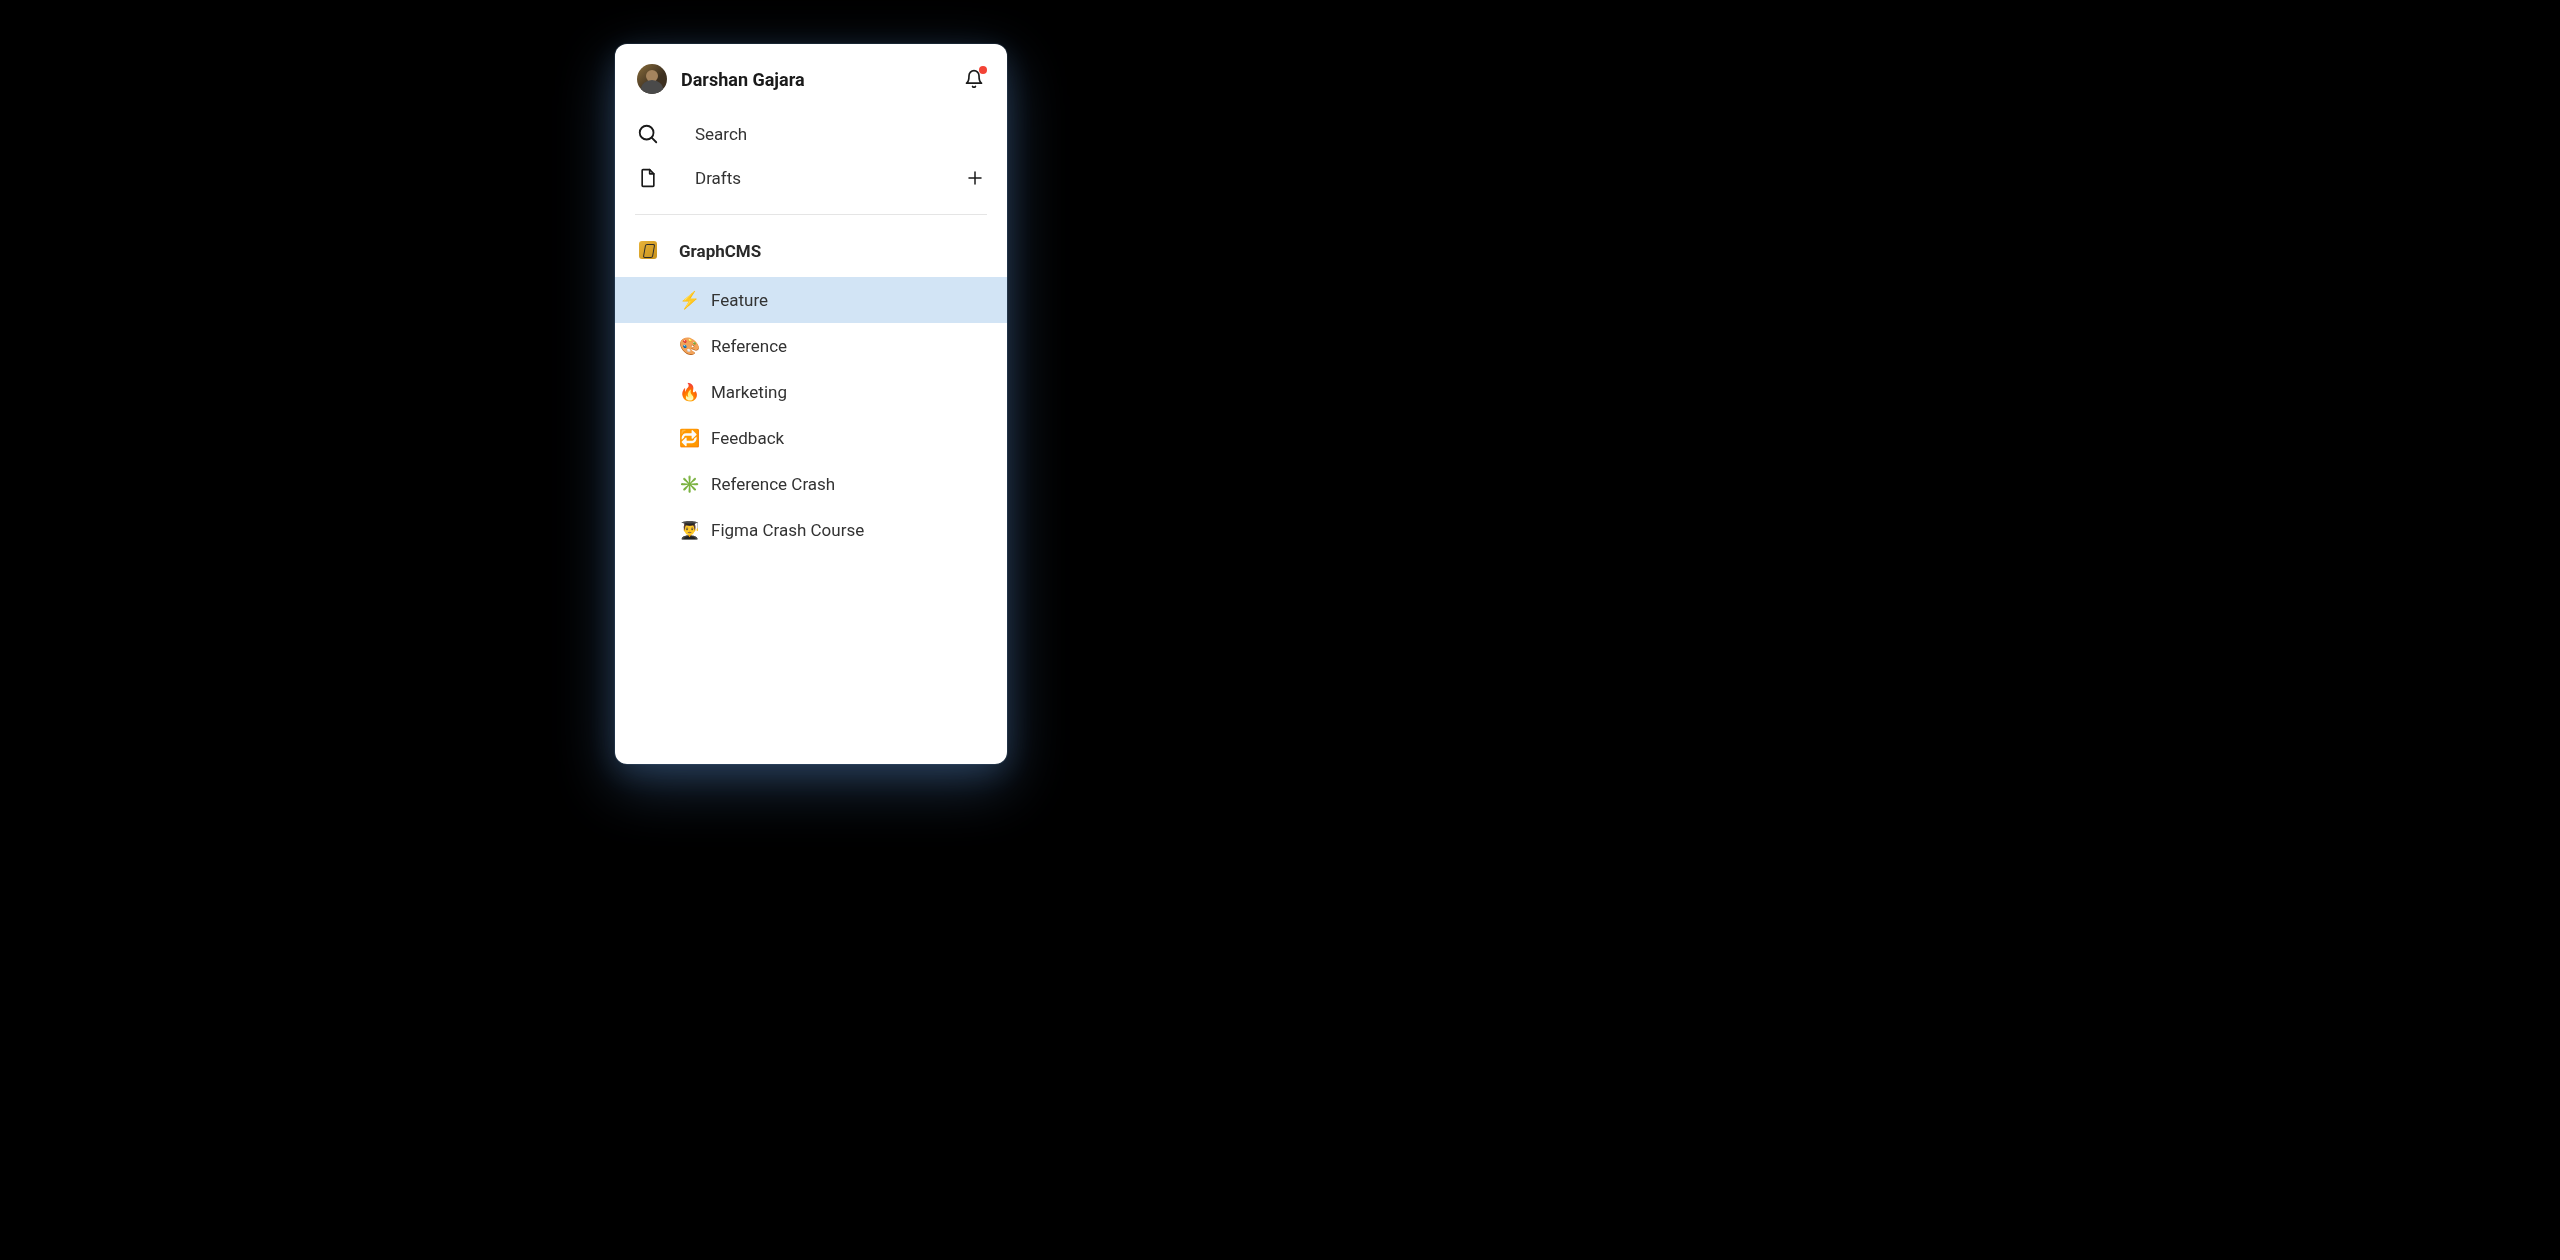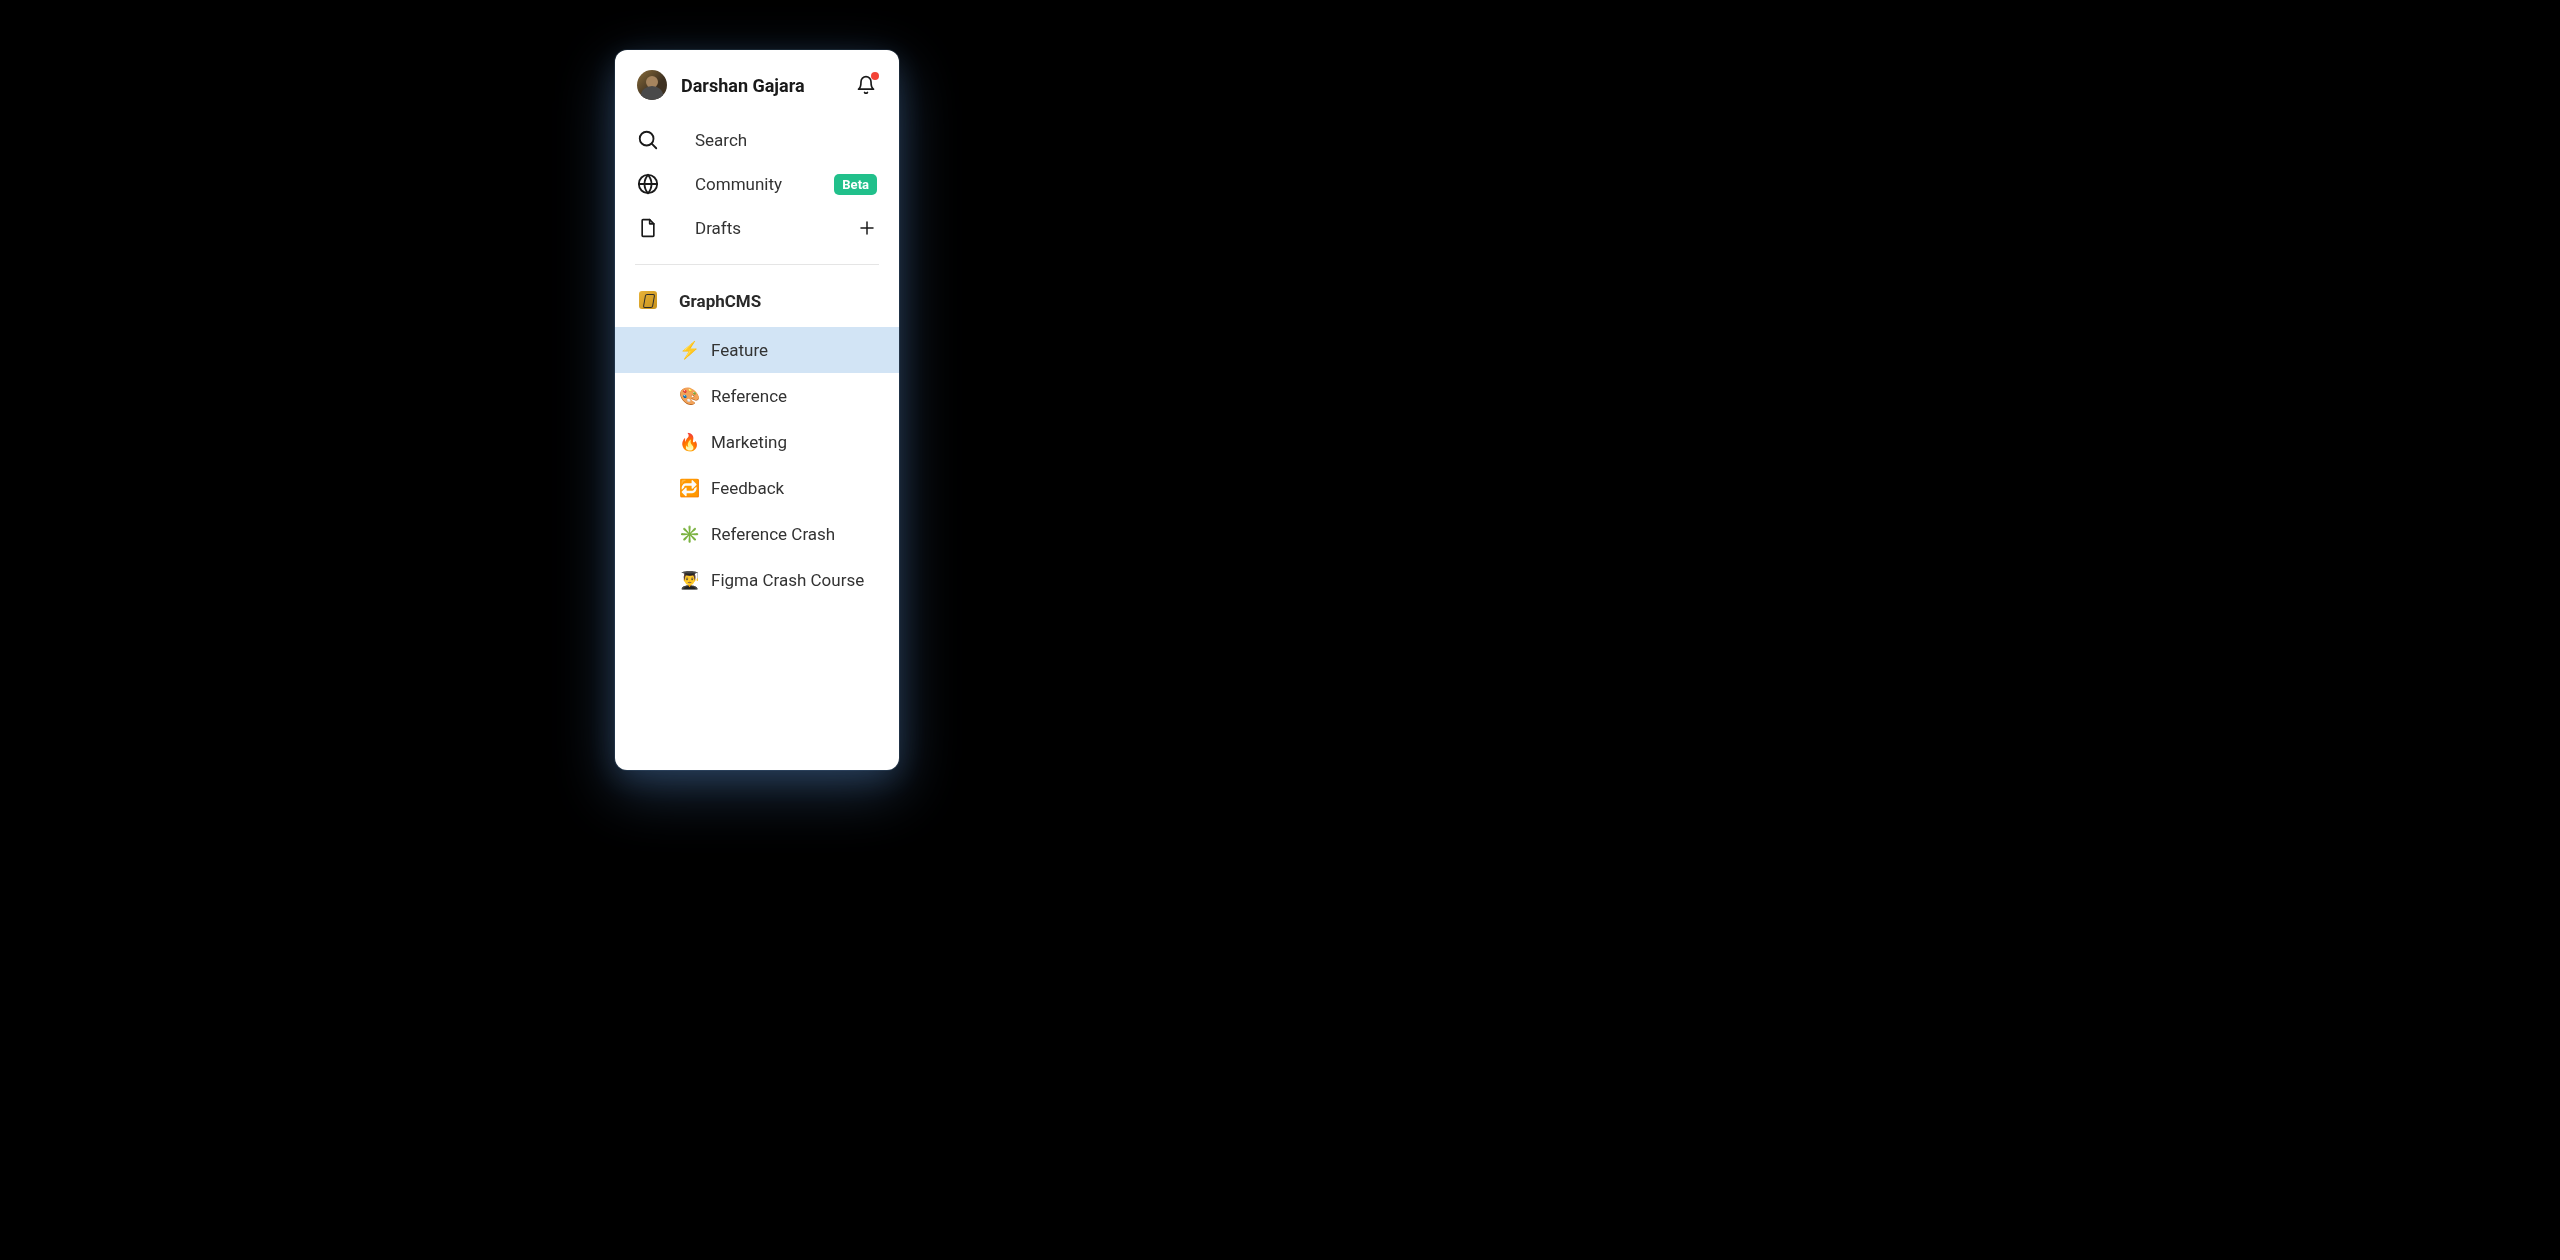--- a/index.html
+++ b/index.html
@@ -11,27 +11,27 @@
       width: 2560px;
       height: 1260px;
       background: #000;
       font-family: -apple-system, BlinkMacSystemFont, "Segoe UI", Roboto, Helvetica, Arial, sans-serif;
       display: flex;
       align-items: center;
       justify-content: center;
       position: relative;
     }
     .panel {
-      width: 284px;
+      width: 392px;
       height: 720px;
       background: #fff;
       border-radius: 12px;
       position: absolute;
       left: 615px;
-      top: 50px;
+      top: 44px;
       box-shadow: 0 0 0 1px rgba(100,140,180,0.15), 0 20px 60px rgba(70,110,160,0.45), 0 8px 30px rgba(70,110,160,0.3);
       overflow: hidden;
     }
     .header {
       display: flex;
       align-items: center;
       padding: 20px 22px 14px 22px;
       gap: 14px;
     }
     .avatar {
@@ -215,31 +215,20 @@
       <div class="nav-icon">
         <svg width="22" height="22" viewBox="0 0 24 24" fill="none" stroke="#1a1a1a" stroke-width="2" stroke-linecap="round">
           <circle cx="10.5" cy="10.5" r="7.5"></circle>
           <line x1="21" y1="21" x2="16" y2="16"></line>
         </svg>
       </div>
       <div class="nav-label">Search</div>
     </div>
 
 
-    <div class="nav-item">
-      <div class="nav-icon">
-        <svg width="22" height="22" viewBox="0 0 24 24" fill="none" stroke="#1a1a1a" stroke-width="2" stroke-linecap="round">
-          <circle cx="12" cy="12" r="10"></circle>
-          <line x1="2" y1="12" x2="22" y2="12"></line>
-          <path d="M12 2a15 15 0 0 1 0 20a15 15 0 0 1 0-20"></path>
-        </svg>
-      </div>
-      <div class="nav-label">Community</div>
-      <div class="badge">Beta</div>
-    </div>
 
     <div class="nav-item">
       <div class="nav-icon">
         <svg width="20" height="22" viewBox="0 0 24 24" fill="none" stroke="#1a1a1a" stroke-width="2" stroke-linecap="round" stroke-linejoin="round">
           <path d="M14 2H6a1 1 0 0 0-1 1v18a1 1 0 0 0 1 1h12a1 1 0 0 0 1-1V7z"></path>
           <polyline points="14 2 14 7 19 7"></polyline>
         </svg>
       </div>
       <div class="nav-label">Drafts</div>
       <div class="plus-btn">

